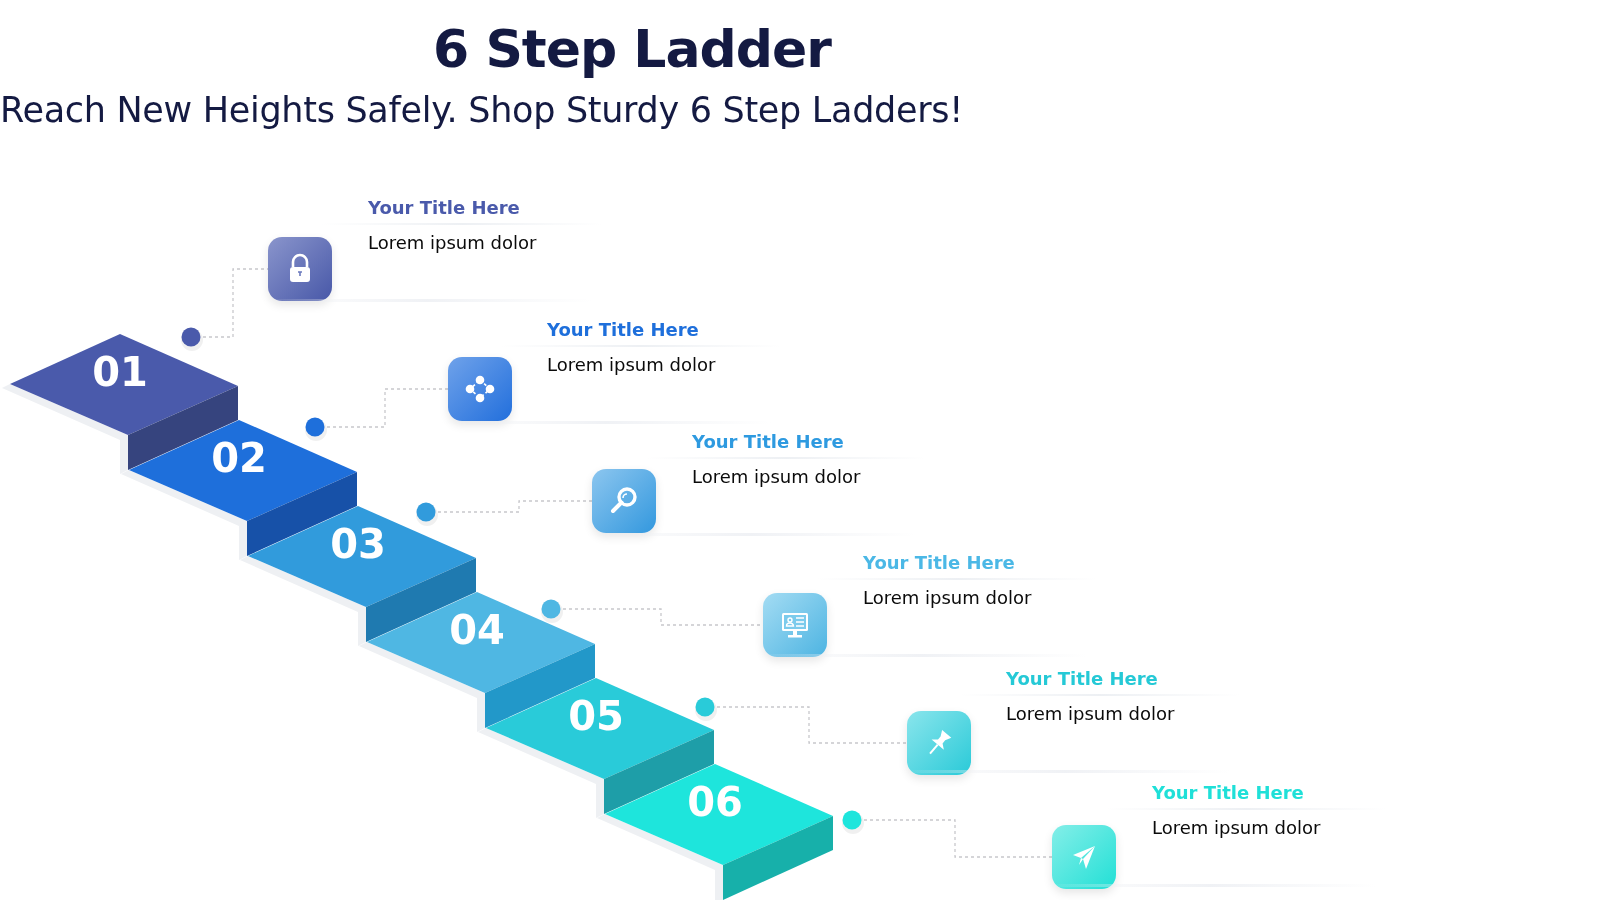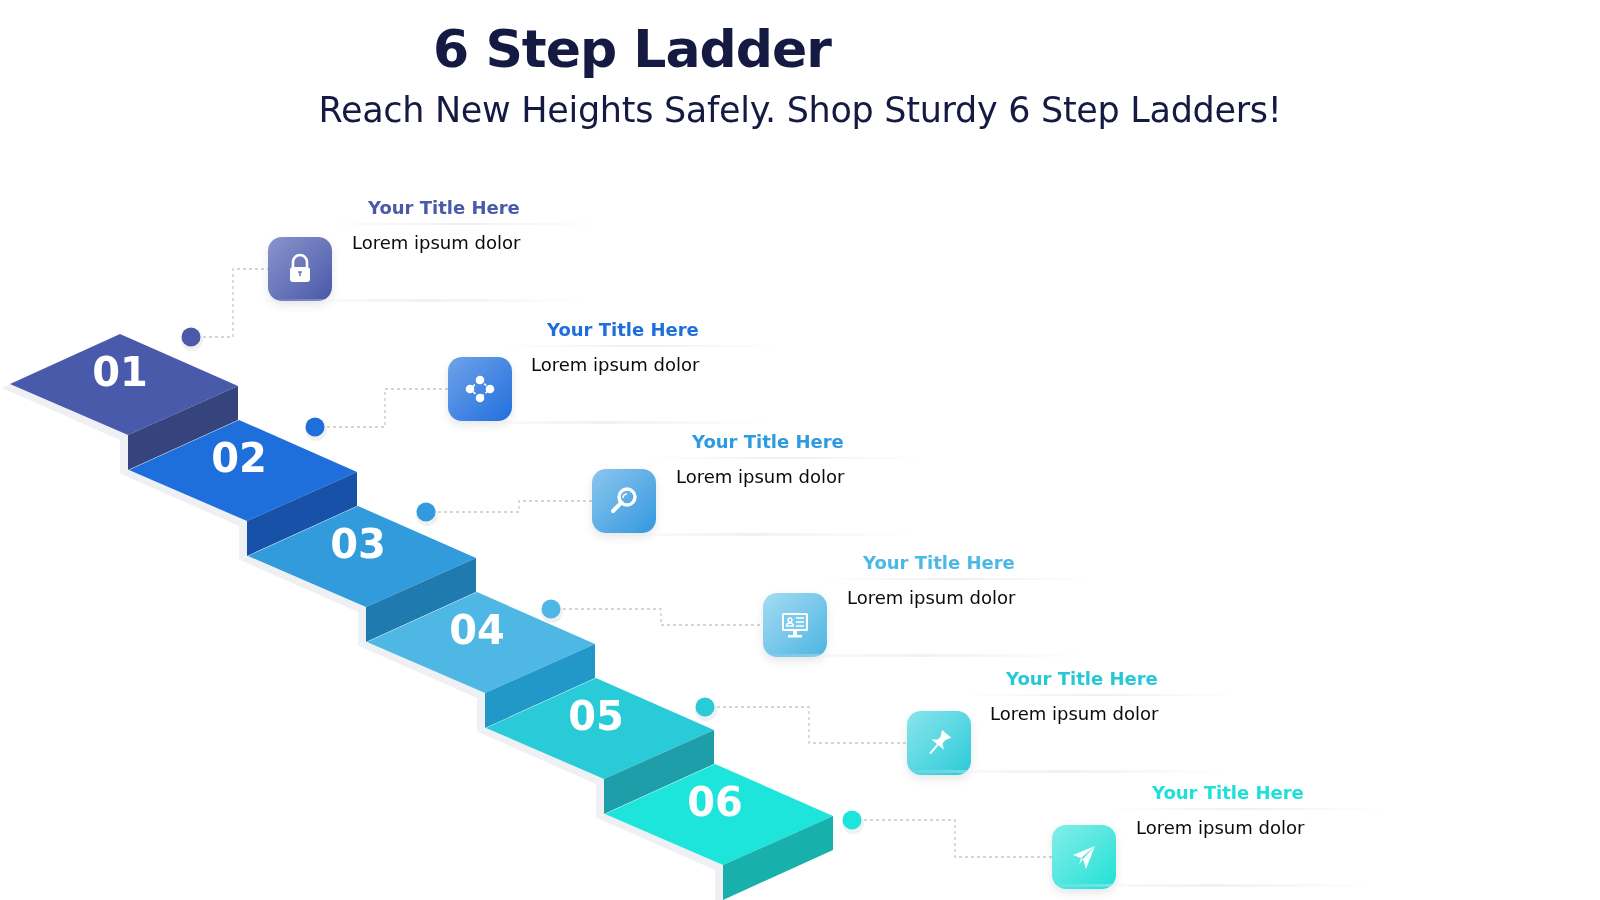--- a/index.html
+++ b/index.html
@@ -3,42 +3,42 @@
 <meta charset="utf-8">
 <style>
   html, body { margin: 0; padding: 0; background: #ffffff; }
   body { width: 1600px; height: 900px; position: relative; overflow: hidden; font-family: "DejaVu Sans", sans-serif; }
   .page-title {
     position: absolute; left: 0; top: 14px; width: 1264px; text-align: center;
     font-family: "DejaVu Sans", sans-serif; font-weight: 700; font-size: 52px; letter-spacing: -1px;
     color: #141a42; line-height: 70px;
   }
   .page-subtitle {
-    position: absolute; left: 0; top: 86px; width: 1600px; text-align: center;
+    position: absolute; left: 0; top: 86px; width: 1600px; text-align: left;
     font-family: "DejaVu Sans", sans-serif; font-size: 35px; color: #141a42; line-height: 48px; letter-spacing: -0.3px;
   }
   svg.stage { position: absolute; left: 0; top: 0; }
   .step-num {
     font-family: "DejaVu Sans", sans-serif; font-weight: 700; font-size: 40px; fill: #ffffff;
   }
   .card { position: absolute; }
   .card .band {
     position: absolute; left: -30px; top: 26px; width: 280px; height: 2px;
     background: linear-gradient(to right, rgba(235,238,242,0), rgba(235,238,242,0.9), rgba(235,238,242,0));
   }
   .card .band2 {
     position: absolute; left: -90px; top: 102px; width: 330px; height: 3px;
     background: linear-gradient(to right, rgba(238,240,244,0), rgba(238,240,244,0.9), rgba(238,240,244,0));
   }
   .card .title {
     position: absolute; left: 16px; top: 0; white-space: nowrap;
     font-family: "DejaVu Sans", sans-serif; font-weight: 700; font-size: 18px; line-height: 22px;
   }
   .card .desc {
-    position: absolute; left: 0; top: 35px; white-space: nowrap;
+    position: absolute; left: 16px; top: 35px; white-space: nowrap;
     font-family: "DejaVu Sans", sans-serif; font-size: 18px; line-height: 22px; color: #0b0b0b;
   }
   .icon-tile {
     position: absolute; width: 64px; height: 64px; border-radius: 14px;
     box-shadow: 0 4px 10px rgba(0,0,0,0.10);
     display: flex; align-items: center; justify-content: center;
   }
   .icon-tile svg { width: 34px; height: 34px; }
 </style>
 </head>

